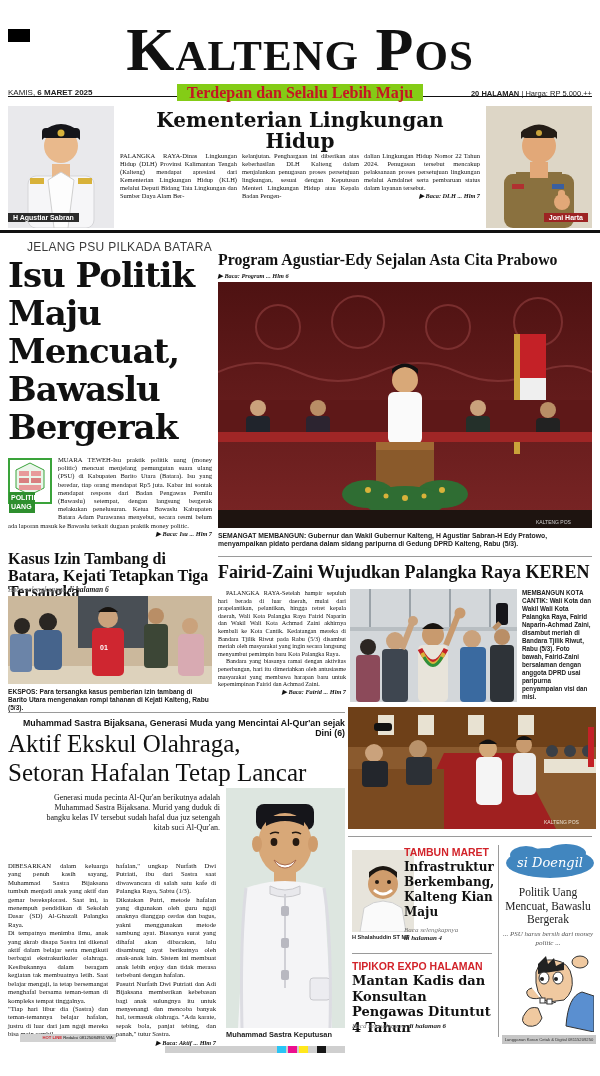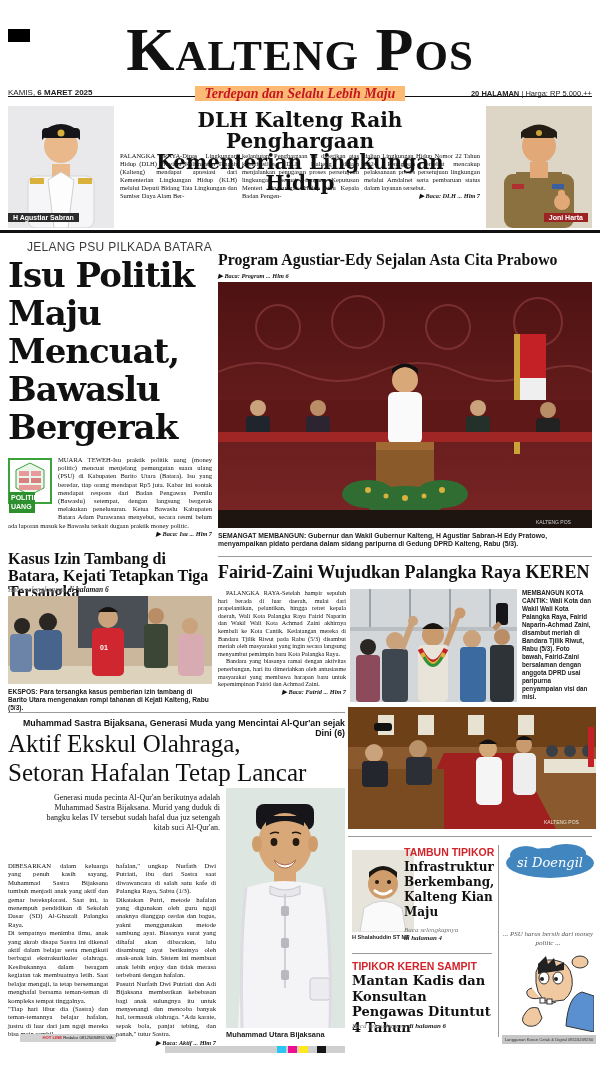--- a/index.html
+++ b/index.html
@@ -30,21 +30,21 @@
   <div class="abs" style="left:8px;top:29px;width:22px;height:13px;background:#000;"></div>
   <div class="abs" style="left:0;top:18px;width:600px;text-align:center;font-variant:small-caps;
        font-weight:bold;font-size:62px;line-height:1;letter-spacing:1px;font-family:'Liberation Serif',serif;">Kalteng Pos</div>
 
   <div class="abs sans" style="left:8px;top:88px;font-size:8px;color:#222;">
     <span>KAMIS,</span>
     <span style="font-weight:bold;">6 MARET 2025</span>
   </div>
   <div class="rule" style="left:8px;top:96px;width:584px;height:1px;"></div>
   <div class="abs" style="left:0;top:84px;width:600px;text-align:center;">
-    <span style="background:#fdba74;padding:0 10px;color:#c41623;font-style:italic;font-weight:bold;font-size:14px;">Terdepan dan Selalu Lebih Maju</span>
+    <span style="background:#84cc16;padding:0 10px;color:#c41623;font-weight:bold;font-size:16px;">Terdepan dan Selalu Lebih Maju</span>
   </div>
   <div class="abs sans" style="right:8px;top:89px;font-size:7.5px;color:#222;">
     <span style="font-weight:bold;">20 HALAMAN</span>
     <span>| Harga: RP 5.000,++</span>
   </div>
 
   <div class="abs" style="left:8px;top:106px;width:106px;height:122px;">
     <svg width="106" height="122" viewBox="0 0 106 122">
       <rect width="106" height="122" fill="#e9e9ec"></rect>
       <rect x="20" y="70" width="66" height="52" rx="8" fill="#f6f6f8" stroke="#d5d5d8"></rect>
@@ -73,21 +73,20 @@
       <circle cx="76" cy="96" r="8" fill="#e2a878"></circle>
       <rect x="72" y="84" width="7" height="12" rx="3" fill="#e2a878"></rect>
       <rect x="26" y="78" width="12" height="5" fill="#b03030"></rect>
       <rect x="66" y="78" width="12" height="5" fill="#3a5fa0"></rect>
     </svg>
     <span class="namelabel" style="right:4px;bottom:6px;background:#9d2323;">Joni Harta</span>
   </div>
 
   <div class="abs slab" style="left:120px;top:110px;width:360px;text-align:center;font-weight:bold;
        font-size:20px;line-height:1.05;">
-    <div>DLH Kalteng Raih Penghargaan</div>
     <div>Kementerian Lingkungan Hidup</div>
   </div>
   <div class="abs jus" style="left:120px;top:152px;width:117px;font-size:6.5px;line-height:8px;">PALANGKA RAYA-Dinas Lingkungan Hidup (DLH) Provinsi Kalimantan Tengah (Kalteng) mendapat apresiasi dari Kementerian Lingkungan Hidup (KLH) melalui Deputi Bidang Tata Lingkungan dan Sumber Daya Alam Ber-</div>
   <div class="abs jus" style="left:242px;top:152px;width:117px;font-size:6.5px;line-height:8px;">kelanjutan. Penghargaan ini diberikan atas keberhasilan DLH Kalteng dalam menjalankan penugasan proses persetujuan lingkungan, sesuai dengan Keputusan Menteri Lingkungan Hidup atau Kepala Badan Pengen-</div>
   <div class="abs" style="left:364px;top:152px;width:116px;">
     <span class="jus" style="display:block;font-size:6.5px;line-height:8px;text-align:justify;">dalian Lingkungan Hidup Nomor 22 Tahun 2024. Penugasan tersebut mencakup pelaksanaan proses persetujuan lingkungan melalui Amdalnet serta pembaruan status dalam layanan tersebut.</span>
     <span class="readmore">▶ Baca: DLH ... Hlm 7</span>
   </div>
 
   <div class="rule" style="left:0;top:230px;width:600px;height:3px;"></div>
@@ -314,64 +313,65 @@
       <g fill="#b8b8c0">
           <rect x="55" y="118" width="8" height="10" rx="2"></rect>
           <rect x="55" y="150" width="8" height="10" rx="2"></rect>
           <rect x="55" y="182" width="8" height="10" rx="2"></rect>
         </g>
       <rect x="84" y="190" width="20" height="22" rx="3" fill="#ececf0" stroke="#c8c8cc"></rect>
       <path d="M20 100 q-6 50 -4 140" stroke="#dcdce2" fill="none" stroke-width="3"></path>
       <path d="M98 100 q8 50 6 140" stroke="#dcdce2" fill="none" stroke-width="3"></path>
     </svg>
   </div>
-  <div class="abs caption" style="left:226px;top:1030px;width:119px;font-size:7.4px;">Muhammad Utara Bijaksana</div>
+  <div class="abs caption" style="left:226px;top:1030px;width:119px;font-size:7.4px;">Muhammad Sastra Keputusan</div>
 
   <div class="abs" style="left:352px;top:850px;width:62px;height:82px;">
     <svg width="62" height="82" viewBox="0 0 62 82">
       <rect width="62" height="82" fill="#e7e4db"></rect>
       <circle cx="31" cy="34" r="15" fill="#cf9c6c"></circle>
       <path d="M17 28 q14 -16 28 0 l0 -6 q-14 -12 -28 0z" fill="#1c1712"></path>
       <path d="M22 40 q9 8 18 0" stroke="#fff" stroke-width="3" fill="none"></path>
       <g fill="#241a12">
           <circle cx="25" cy="32" r="2"></circle>
           <circle cx="37" cy="32" r="2"></circle>
         </g>
       <path d="M12 58 q19 -14 38 0 l4 24 -46 0z" fill="#fafafa" stroke="#d0d0d0"></path>
     </svg>
   </div>
   <div class="abs caption" style="left:352px;top:934px;width:66px;font-size:5.6px;">H Shalahuddin ST MT</div>
 
-  <div class="abs sans" style="left:404px;top:846px;font-weight:bold;font-size:10.5px;color:#d2232a;">TAMBUN TIPIKOR</div>
+  <div class="abs sans" style="left:404px;top:846px;font-weight:bold;font-size:10.5px;color:#d2232a;">TAMBUN MARET</div>
   <div class="abs slab" style="left:404px;top:860px;width:92px;font-weight:bold;font-size:12px;line-height:15px;">Infrastruktur Berkembang, Kalteng Kian Maju</div>
   <div class="abs" style="left:404px;top:926px;font-size:7px;">
     <div class="readnote-i">Baca selengkapnya</div>
     <div class="readnote-b">di halaman 4</div>
   </div>
 
   <div class="grule" style="left:352px;top:953px;width:140px;height:1px;"></div>
 
-  <div class="abs sans" style="left:352px;top:960px;font-weight:bold;font-size:10.5px;color:#d2232a;">TIPIKOR KEREN SAMPIT</div>
+  <div class="abs sans" style="left:352px;top:960px;font-weight:bold;font-size:10.5px;color:#d2232a;">TIPIKOR EXPO HALAMAN</div>
   <div class="abs slab" style="left:352px;top:973px;width:142px;font-weight:bold;font-size:13px;line-height:15.5px;">Mantan Kadis dan Konsultan Pengawas Dituntut 4 Tahun</div>
   <div class="abs" style="left:352px;top:1022px;font-size:7px;">
     <span class="readnote-i">Baca selengkapnya </span><span class="readnote-b">di halaman 6</span>
   </div>
 
   <div class="grule" style="left:498px;top:845px;width:1px;height:192px;"></div>
 
   <div class="abs" style="left:504px;top:843px;width:92px;height:38px;">
     <svg width="92" height="38" viewBox="0 0 92 38">
       <g fill="#4186bf">
         <ellipse cx="46" cy="20" rx="44" ry="15"></ellipse>
         <ellipse cx="22" cy="12" rx="16" ry="9"></ellipse>
         <ellipse cx="62" cy="10" rx="20" ry="9"></ellipse>
       </g>
       <text x="46" y="24" text-anchor="middle" font-family="DejaVu Serif,serif" font-style="italic" font-size="13" fill="#fff">si Doengil</text>
     </svg>
   </div>
+  <div class="abs" style="left:500px;top:886px;width:96px;text-align:center;font-size:11.5px;line-height:13.5px;color:#222;">Politik Uang Mencuat, Bawaslu Bergerak</div>
   <div class="abs" style="left:500px;top:930px;width:96px;text-align:center;font-style:italic;font-size:7px;line-height:9px;color:#555;">... PSU harus bersih dari money politic ...</div>
 
   <div class="abs" style="left:506px;top:950px;width:88px;height:82px;">
     <svg width="88" height="82" viewBox="0 0 88 82">
       <ellipse cx="74" cy="12" rx="8" ry="6" fill="#f0c9a0" stroke="#333"></ellipse>
       <path d="M60 76 q2 -30 16 -34 l12 4 0 36 z" fill="#5a8fd0" stroke="#333"></path>
       <path d="M30 22 q4 -14 18 -12 q16 2 18 18 q2 14 -8 22 l-16 2 q-14 -6 -12 -30z" fill="#f0c9a0" stroke="#333"></path>
       <path d="M32 14 l8 -8 2 8 6 -6 2 8 8 -4 0 8 -26 4z" fill="#222"></path>
       <ellipse cx="38" cy="28" rx="5" ry="6" fill="#fff" stroke="#333"></ellipse>
       <ellipse cx="52" cy="28" rx="5" ry="6" fill="#fff" stroke="#333"></ellipse>

